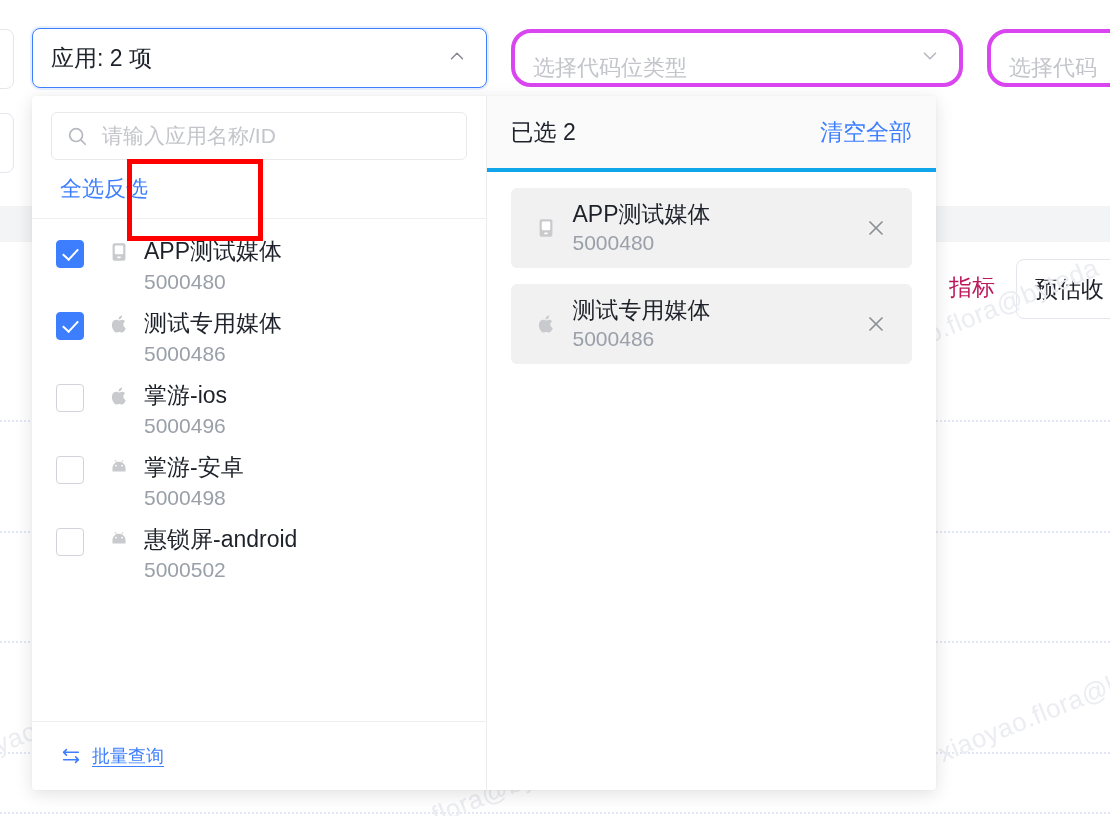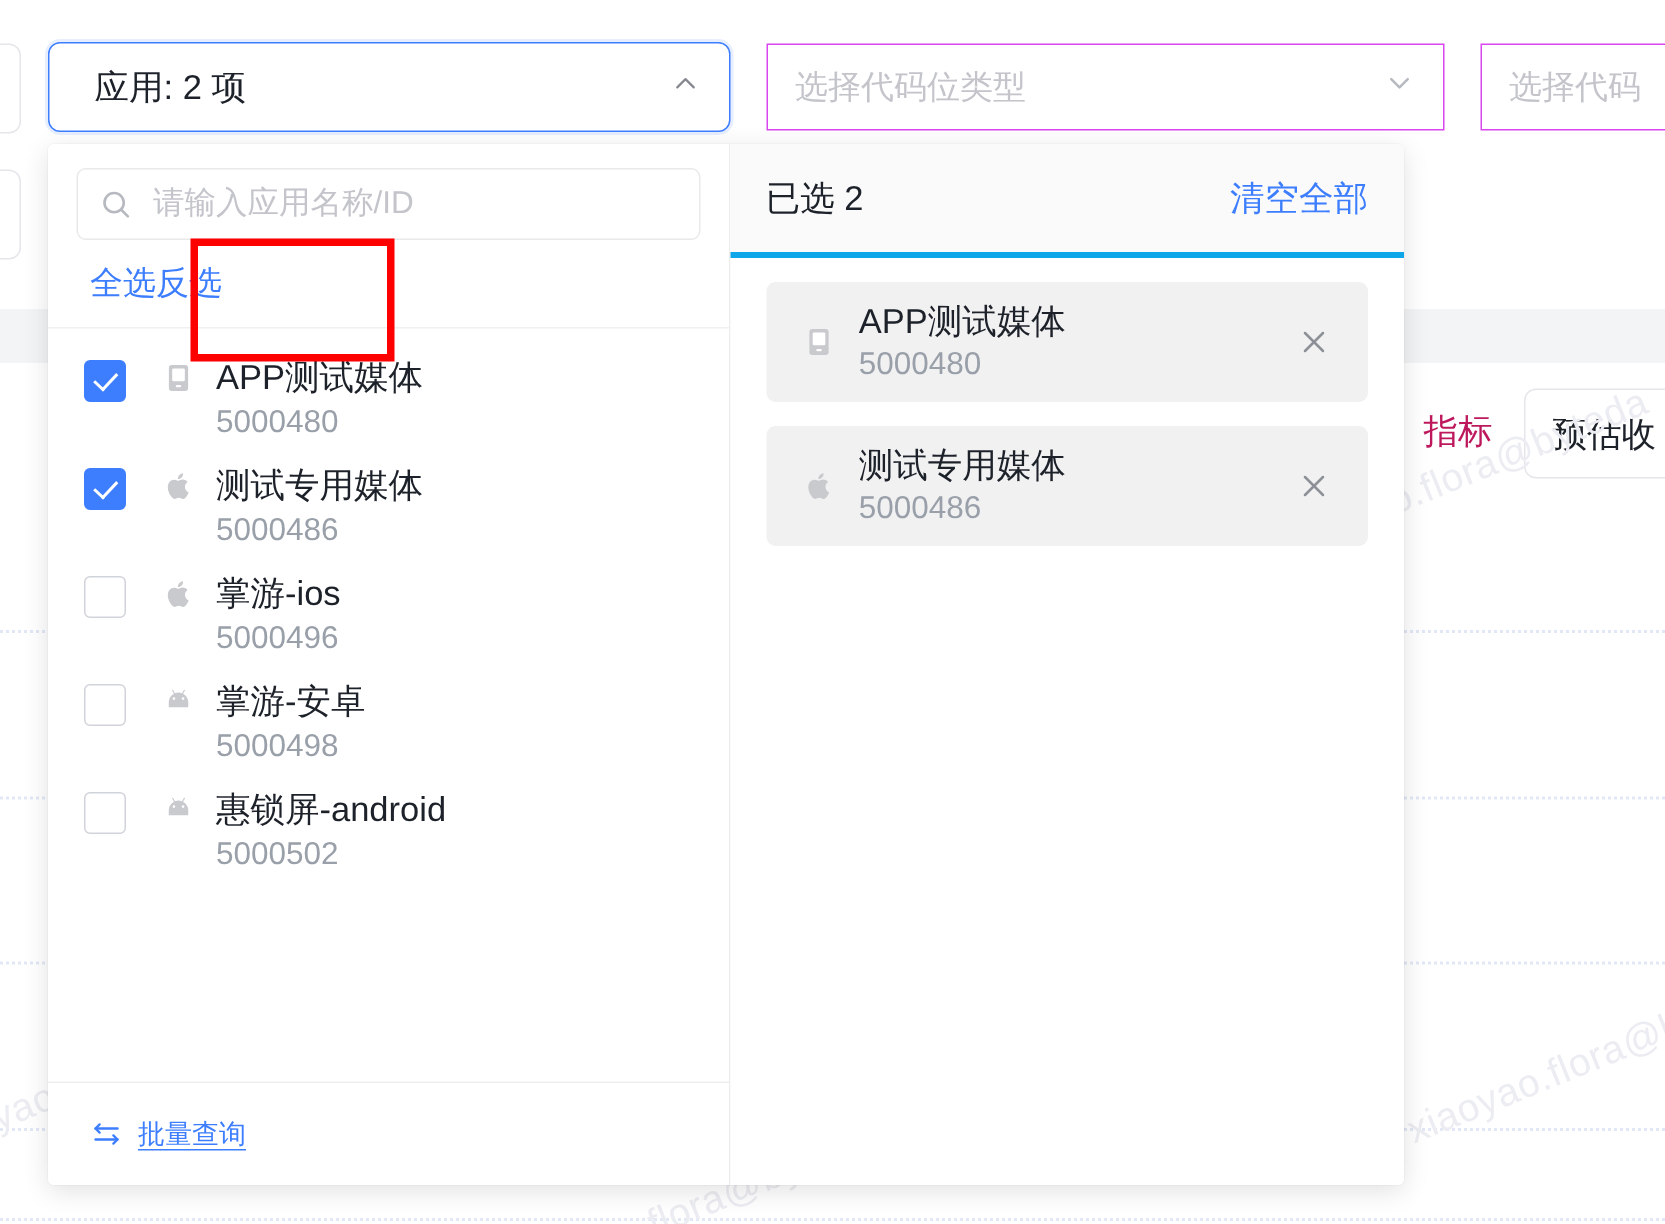--- a/index.html
+++ b/index.html
@@ -38,24 +38,24 @@
     border-radius: 8px;
     background: #fff;
   }
   .edge-card.a { left: -22px; top: 29px; width: 34px; height: 58px; }
   .edge-card.b { left: -22px; top: 113px; width: 34px; height: 58px; }
 
   
   .select-box {
     position: absolute;
     height: 58px;
-    border: 1px solid #d946ef;
-    border-radius: 0;
-    background: #fff;
-    display: flex; align-items: center;
+    border: 4px solid #d946ef;
+    border-radius: 20px;
+    background: #fff;
+    display: flex; align-items: flex-end;
     box-sizing: border-box;
     padding: 0 18px;
   }
   .select-box .ph { color: #c3c5cb; font-size: 22px; white-space: nowrap; }
   .select-box .caret {
     position: absolute; right: 18px; top: 50%; transform: translateY(-50%);
     color: #b6b9c0;
   }
   #select-code-type { left: 511px; top: 29px; width: 452px; }
   #select-code-pos  { left: 987px; top: 29px; width: 300px; }
@@ -92,21 +92,21 @@
     position: absolute; left: 32px; top: 28px; width: 455px; height: 60px;
     border: 1px solid #3d7eff;
     border-radius: 8px;
     background: #fff;
     box-sizing: border-box;
     display: flex; align-items: center;
     padding: 0 18px;
     box-shadow: 0 0 0 2px rgba(61,126,255,.12);
     z-index: 20;
   }
-  #app-trigger .label { font-size: 23px; color: #1d2129; margin-left: 12px; }
+  #app-trigger .label { font-size: 23px; color: #1d2129; }
   #app-trigger .caret-up {
     position: absolute; right: 18px; top: 50%; transform: translateY(-50%);
     color: #86888f;
   }
 
   #app-dropdown {
     position: absolute; left: 32px; top: 96px;
     width: 904px; height: 694px;
     background: #fff;
     border-radius: 4px;

